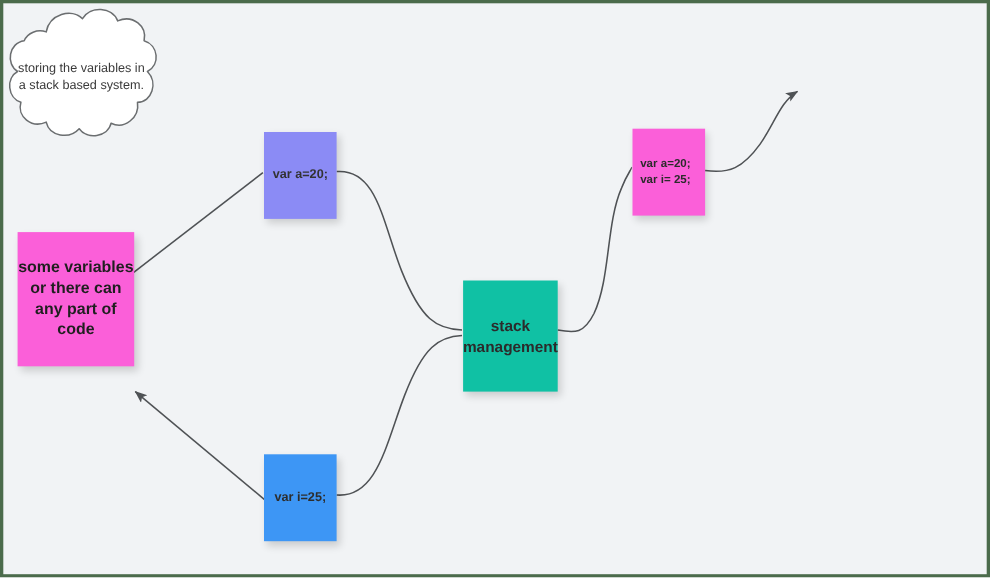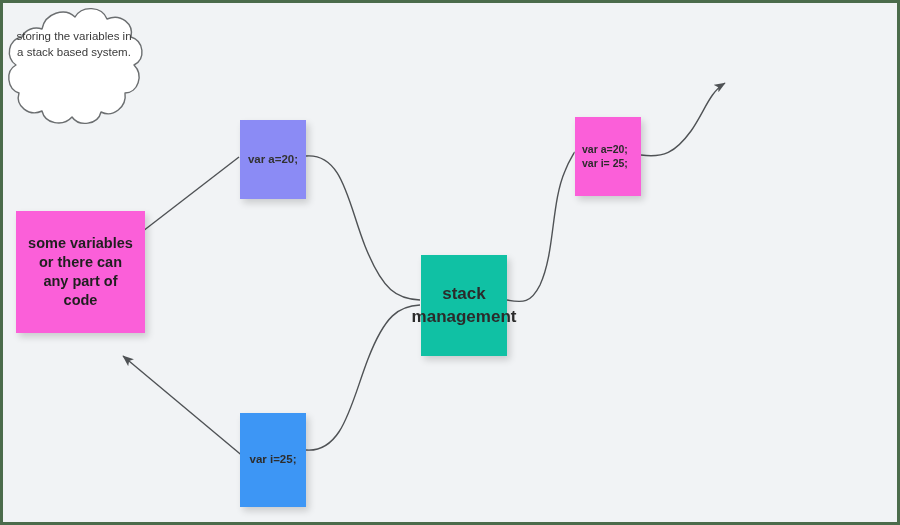--- a/index.html
+++ b/index.html
@@ -37,51 +37,51 @@
     box-shadow: 3px 4px 7px rgba(0,0,0,0.16);
   }
   .note-text {
     white-space: pre-line;
     display: block;
     font-weight: bold;
   }
   #node-variables {
     left: 13px;
     top: 208px;
-    width: 129px;
+    width: 106px;
     height: 122px;
     background: #fb5fd9;
     font-size: 14.5px;
     color: #1f1f1f;
   }
   #node-var-a {
     left: 237px;
     top: 117px;
     width: 66px;
     height: 79px;
     background: #8b8bf5;
     font-size: 11.5px;
     color: #323232;
   }
   #node-var-i {
     left: 237px;
     top: 410px;
     width: 66px;
-    height: 94px;
+    height: 79px;
     background: #3d96f5;
     font-size: 11.5px;
     color: #2d2d2d;
   }
   #node-stack {
     left: 418px;
     top: 252px;
     width: 86px;
     height: 101px;
     background: #10c1a4;
-    font-size: 17px;
+    font-size: 14px;
     color: #2b2b2b;
   }
   #node-vars-pair {
     left: 572px;
     top: 114px;
     width: 66px;
     height: 79px;
     background: #fb5fd9;
     font-size: 10.5px;
     color: #2b2b2b;
@@ -166,16 +166,16 @@
 var i= 25;</span>
   </div>
 
   <div id="node-cloud">
     <svg id="cloud-svg" viewBox="0 0 142 126">
       <path d="M39,26 C42,10 62,4 72,14 C79,2 99,3 104,16 C118,10 131,21 128,34
                C141,38 143,56 131,62 C141,72 135,90 122,90 C124,104 110,115 98,109
                C95,122 76,124 69,114 C60,124 42,121 39,108 C26,114 12,103 16,90
                C4,86 2,68 13,62 C2,55 5,36 19,34 C22,27 31,23 39,26 Z" fill="#ffffff" stroke="#6b6e70" stroke-width="1.4" stroke-linejoin="round"></path>
     </svg>
-    <div id="cloud-label" style="padding-top:26px;">storing the variables in a stack based system.</div>
+    <div id="cloud-label" style="padding-top:52px;">storing the variables in a stack based system.</div>
   </div>
 
 </div>
 
 </body></html>

